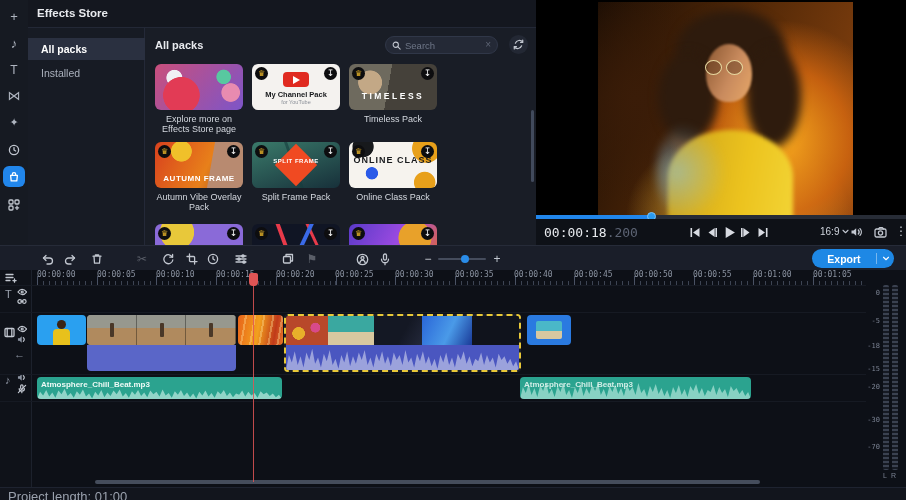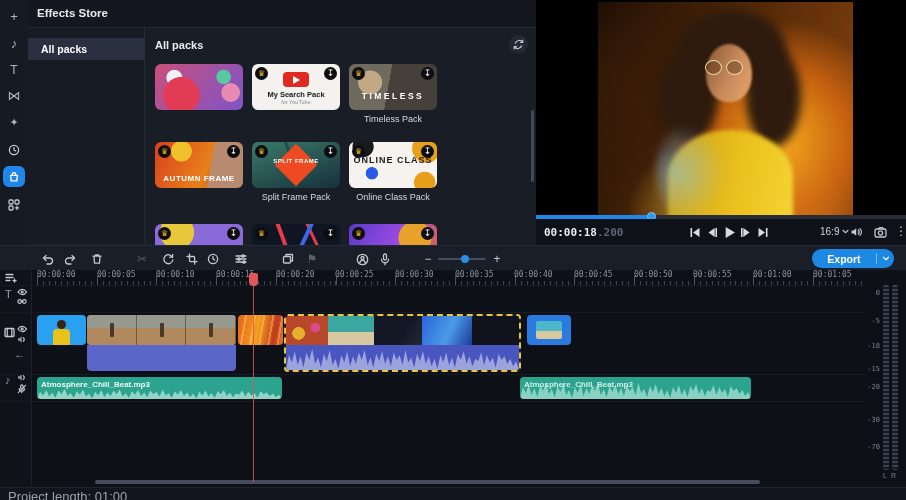--- a/index.html
+++ b/index.html
@@ -104,21 +104,21 @@
   .lens { position:absolute; top:58px; width:17px; height:15px; border-radius:50%; border:1.5px solid #e8d9a0;
     background:rgba(60,30,10,.35); }
   #torso { position:absolute; left:70px; top:128px; width:125px; height:95px; border-radius:50% 50% 0 0;
     background:linear-gradient(100deg,#caa01a,#ecc31e 60%, #f2d435); filter:blur(2px); }
   #rimlight { position:absolute; left:58px; top:120px; width:70px; height:100px; border-radius:50%;
     background:radial-gradient(ellipse at 30% 50%, rgba(140,200,230,.55), transparent 70%); filter:blur(4px); }
   #seekbar { position:absolute; left:0; top:215px; width:370px; height:4px; background:#272c36; }
   #seek-fill { position:absolute; left:0; top:0; height:4px; background:#2186eb; }
   #seek-thumb { position:absolute; top:-3px; width:9px; height:9px; border-radius:50%; background:#2b9bf0; border:1px solid #7cc4f8; }
   #pv-bar { position:absolute; left:0; top:219px; width:370px; height:26px; background:#0e1117; display:flex; align-items:center; }
-  #timecode { position:absolute; left:8px; font-family:"DejaVu Sans Mono",monospace; font-size:11px; color:#e8eaee;font-weight:bold; }
+  #timecode { position:absolute; left:8px; font-family:"DejaVu Sans Mono",monospace; font-size:13px; color:#e8eaee; }
   #timecode .ms { color:#5d6474; }
   .tbtn { position:absolute; top:7px; width:14px; height:12px; display:flex; align-items:center; justify-content:center; }
   #aspect { position:absolute; left:284px; top:7px; font-size:10px; color:#cfd4dd; display:flex; gap:3px; align-items:center; }
   #pv-kebab { position:absolute; left:359px; top:5px; font-size:12px; color:#c2c7d0; }
 
   
   #toolbar { left:0; top:245px; width:906px; height:25px; background:#1a1e29; border-top:1px solid #262b38; }
   .tool { position:absolute; top:5px; width:16px; height:16px; display:flex; align-items:center; justify-content:center;
     color:#c2c7d0; font-size:12px; }
   .tool.dim { opacity:.38; }
@@ -221,39 +221,49 @@
       </svg>
   </div>
 </div>
 
 <div id="panel" class="abs">
   <div id="panel-header">
     <div id="panel-title">Effects Store</div>
   </div>
   <div id="subnav">
     <div class="subnav-item active" style="top:10px">All packs</div>
+    <div class="subnav-item" style="top:34px">Installed</div>
   </div>
   <div id="content">
     <div id="content-heading">All packs</div>
+    <div id="searchbox">
+      <svg class="ic" width="9" height="9" viewBox="0 0 11 11">
+          <circle cx="4.6" cy="4.6" r="3.2"></circle>
+          <path d="M7 7l3 3"></path>
+        </svg>
+      <input placeholder="Search" style="">
+      <span id="search-clear">×</span>
+    </div>
     <div id="refresh-btn">
       <svg class="ic" width="11" height="11" viewBox="0 0 12 12">
           <path d="M10.6 3.4A4.6 4.6 0 0 0 2.6 4.6"></path>
           <path d="M1.4 8.6a4.6 4.6 0 0 0 8 -1.2"></path>
           <path d="M10.6 1.2v2.4H8.2M1.4 10.8V8.4h2.4"></path>
         </svg>
     </div>
     <div id="panel-scrollbar"></div>
 
     <div class="pack" style="left:10px; top:36px">
       <div class="art art-gifts"></div>
+      <div class="plabel">Explore more on Effects Store page</div>
     </div>
     <div class="pack" style="left:107px; top:36px">
       <div class="art art-youtube">
         <div class="yt-badge"></div>
-        <div class="yt-title">My Search Pack</div>
+        <div class="yt-title">My Channel Pack</div>
         <div class="yt-sub">for YouTube</div>
         <span class="bdg bdg-crown">♛</span>
         <span class="bdg bdg-dl">↧</span>
       </div>
       <div class="plabel"></div>
     </div>
     <div class="pack" style="left:204px; top:36px">
       <div class="art art-timeless">
         <div class="art-title">TIMELESS</div>
         <span class="bdg bdg-crown">♛</span>
@@ -261,20 +271,21 @@
       </div>
       <div class="plabel">Timeless Pack</div>
     </div>
 
     <div class="pack" style="left:10px; top:114px">
       <div class="art art-autumn">
         <div class="art-title">AUTUMN FRAME</div>
         <span class="bdg bdg-crown">♛</span>
         <span class="bdg bdg-dl">↧</span>
       </div>
+      <div class="plabel">Autumn Vibe Overlay Pack</div>
     </div>
     <div class="pack" style="left:107px; top:114px">
       <div class="art art-split">
         <div class="split-diamond"></div>
         <div class="art-title">SPLIT FRAME</div>
         <span class="bdg bdg-crown">♛</span>
         <span class="bdg bdg-dl">↧</span>
       </div>
       <div class="plabel">Split Frame Pack</div>
     </div>

